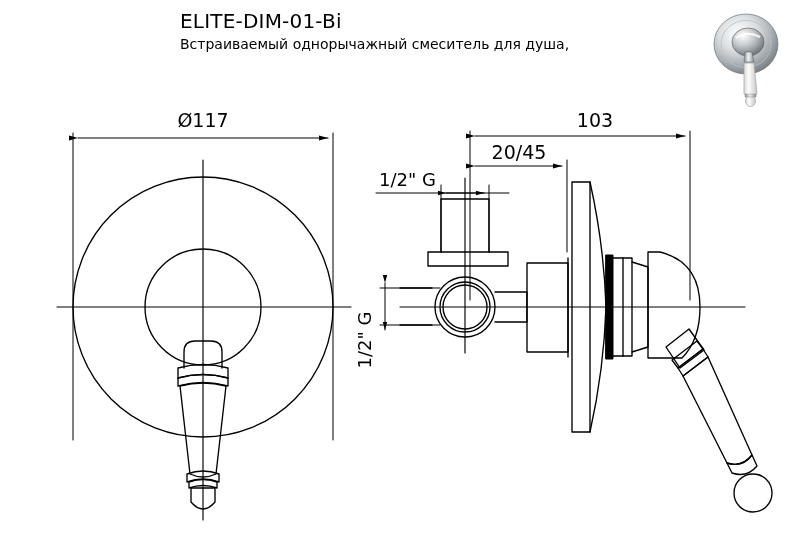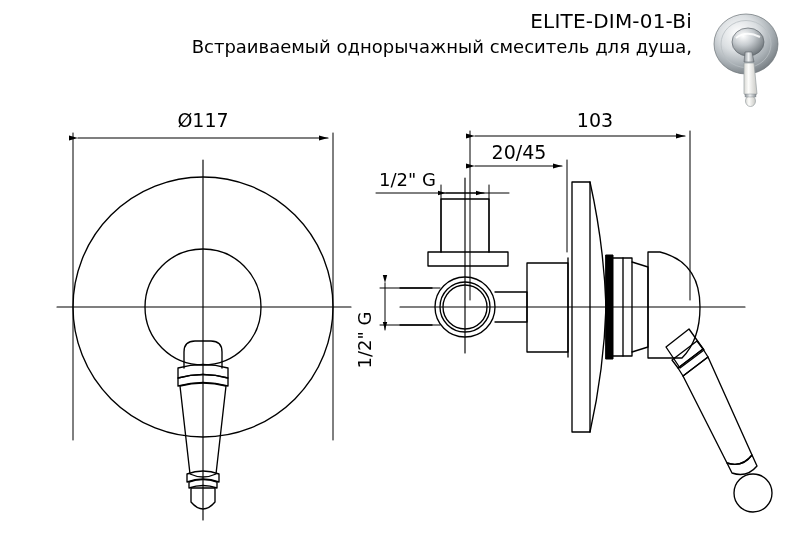--- a/index.html
+++ b/index.html
@@ -19,31 +19,31 @@
     position: relative;
     width: 800px;
     height: 540px;
     background: #ffffff;
   }
   .title-block {
     position: absolute;
     left: 180px;
     top: 8px;
     width: 512px;
-    text-align: right;
+    text-align: left;
     line-height: 1.30;
   }
   .title-code {
     font-size: 20px;
     letter-spacing: 0.2px;
     color: #000;
     white-space: nowrap;
   }
   .title-desc {
-    font-size: 18px;
+    font-size: 14px;
     color: #000;
     margin-top: 1px;
   }
   .title-desc div { white-space: nowrap; }
 
   .photo {
     position: absolute;
     left: 700px;
     top: 6px;
     width: 96px;

